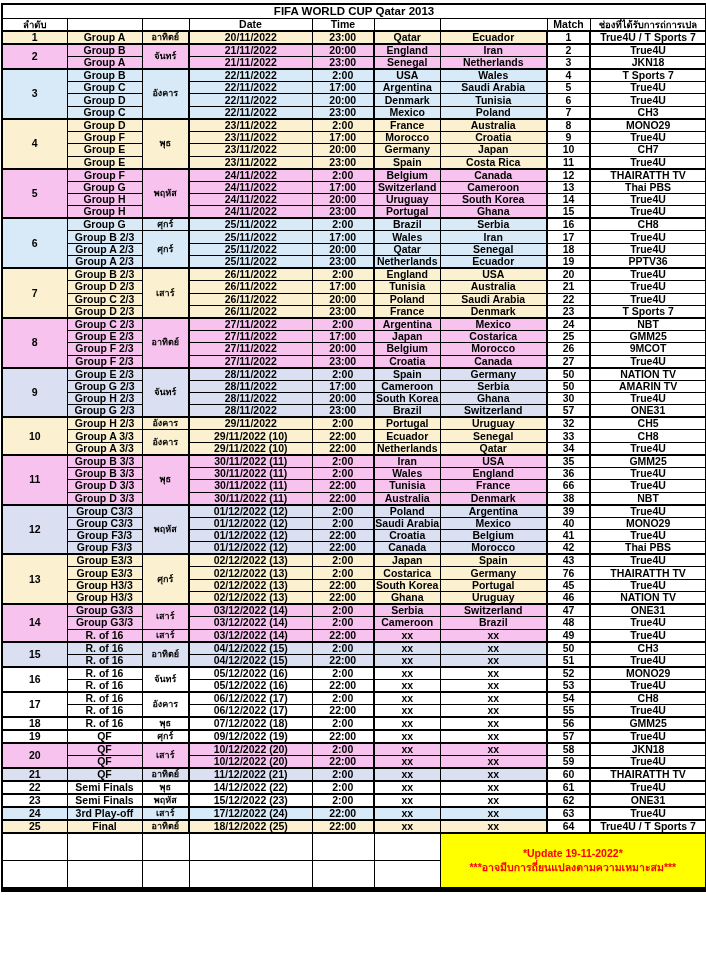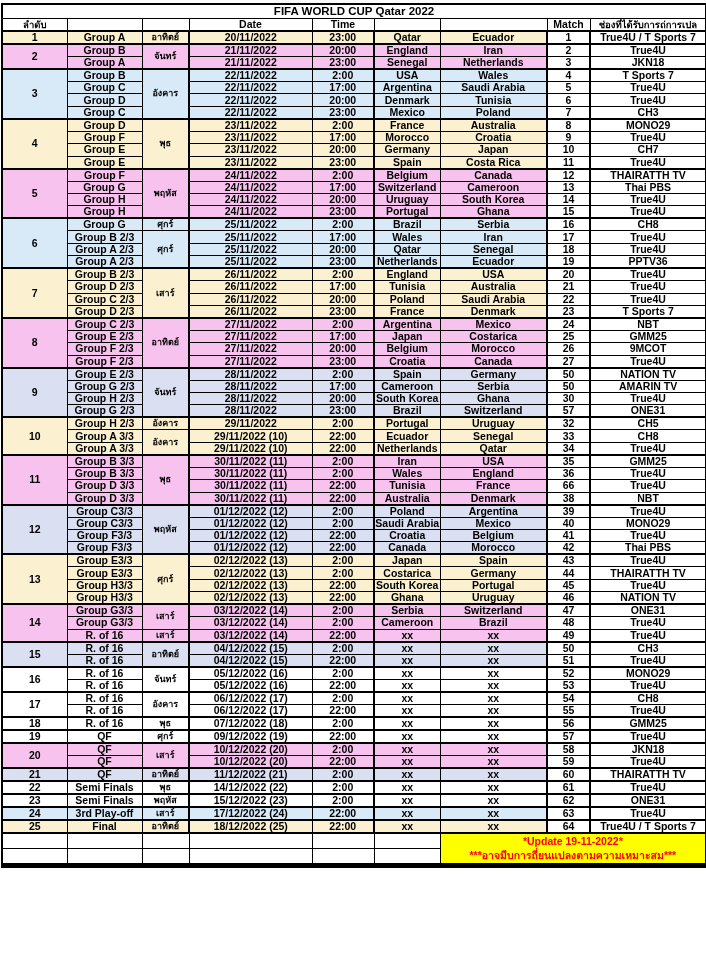--- a/index.html
+++ b/index.html
@@ -46,21 +46,21 @@
   td.c-no, th.c-no { border-right: 1px solid #000; }
   td.c-day { border-right: 2px solid #000; }
   td.c-time { border-right: 2px solid #000; }
   td.c-team2 { border-right: 2px solid #000; }
   td.c-match { border-right: 2px solid #000; background: #fff; }
   td.c-channel { background: #fff; }
   td.col { background: var(--bg, #fff); }
   tr.foot td { height: 14.5px; background: #fff; }
   tr.foot td.note-cell {
     background: #ffff00;
-    padding: 0;
+    padding: 12px;
     vertical-align: middle;
   }
   .note-line {
     color: #ff0000;
     font-weight: bold;
     font-size: 10.5px;
     line-height: 14.5px;
     text-align: center;
   }
 </style>
@@ -74,21 +74,21 @@
       <col style="width:47px">
     <col style="width:123px">
       <col style="width:62px">
       <col style="width:66px">
     <col style="width:107px">
       <col style="width:43px">
       <col style="width:116px">
   </colgroup>
   <thead>
     <tr>
-      <th class="title-row" colspan="9">FIFA WORLD CUP Qatar 2022</th>
+      <th class="title-row" colspan="9">FIFA WORLD CUP Qatar 2013</th>
     </tr>
     <tr class="head">
       <th class="c-no thai">ลำดับ</th>
       <th></th>
       <th class="c-day"></th>
       <th>Date</th>
       <th>Time</th>
       <th></th>
       <th></th>
       <th>Match</th>
@@ -510,21 +510,21 @@
         <td class="c-team2 col">Spain</td>
         <td class="c-match">43</td>
         <td class="c-channel">True4U</td>
       </tr>
       <tr style="--bg: #FBF0CF;">
         <td class="c-group col">Group E3/3</td>
         <td class="c-date col">02/12/2022 (13)</td>
         <td class="c-time col">2:00</td>
         <td class="c-team1 col">Costarica</td>
         <td class="c-team2 col">Germany</td>
-        <td class="c-match">44</td>
+        <td class="c-match">76</td>
         <td class="c-channel">THAIRATTH TV</td>
       </tr>
       <tr style="--bg: #FBF0CF;">
         <td class="c-group col">Group H3/3</td>
         <td class="c-date col">02/12/2022 (13)</td>
         <td class="c-time col">22:00</td>
         <td class="c-team1 col">South Korea</td>
         <td class="c-team2 col">Portugal</td>
         <td class="c-match">45</td>
         <td class="c-channel">True4U</td>

